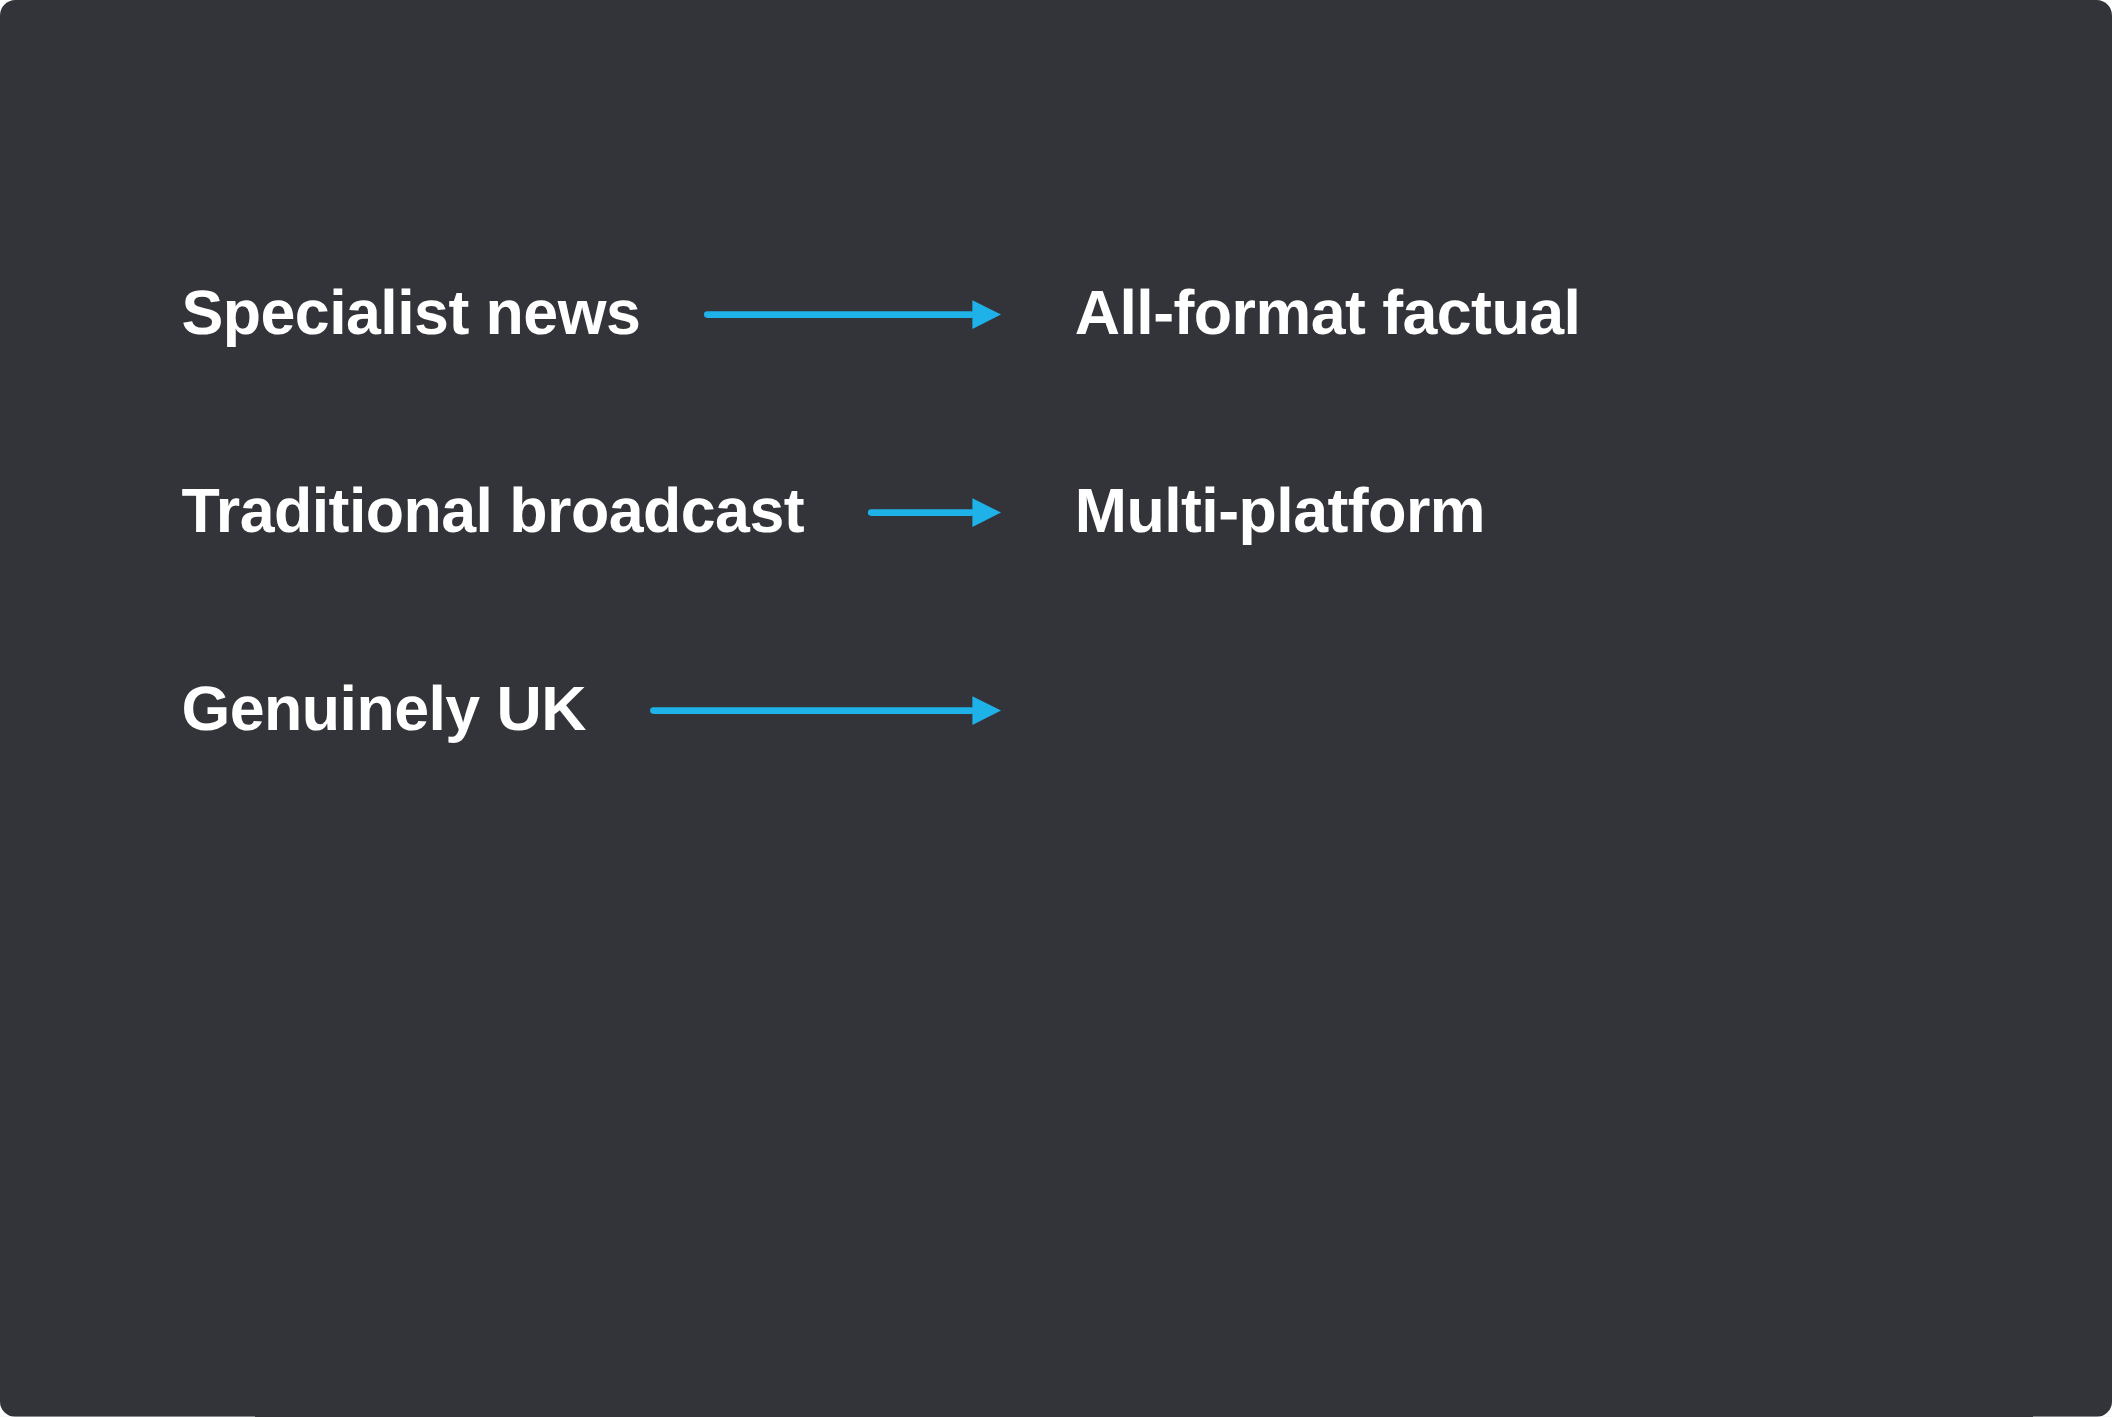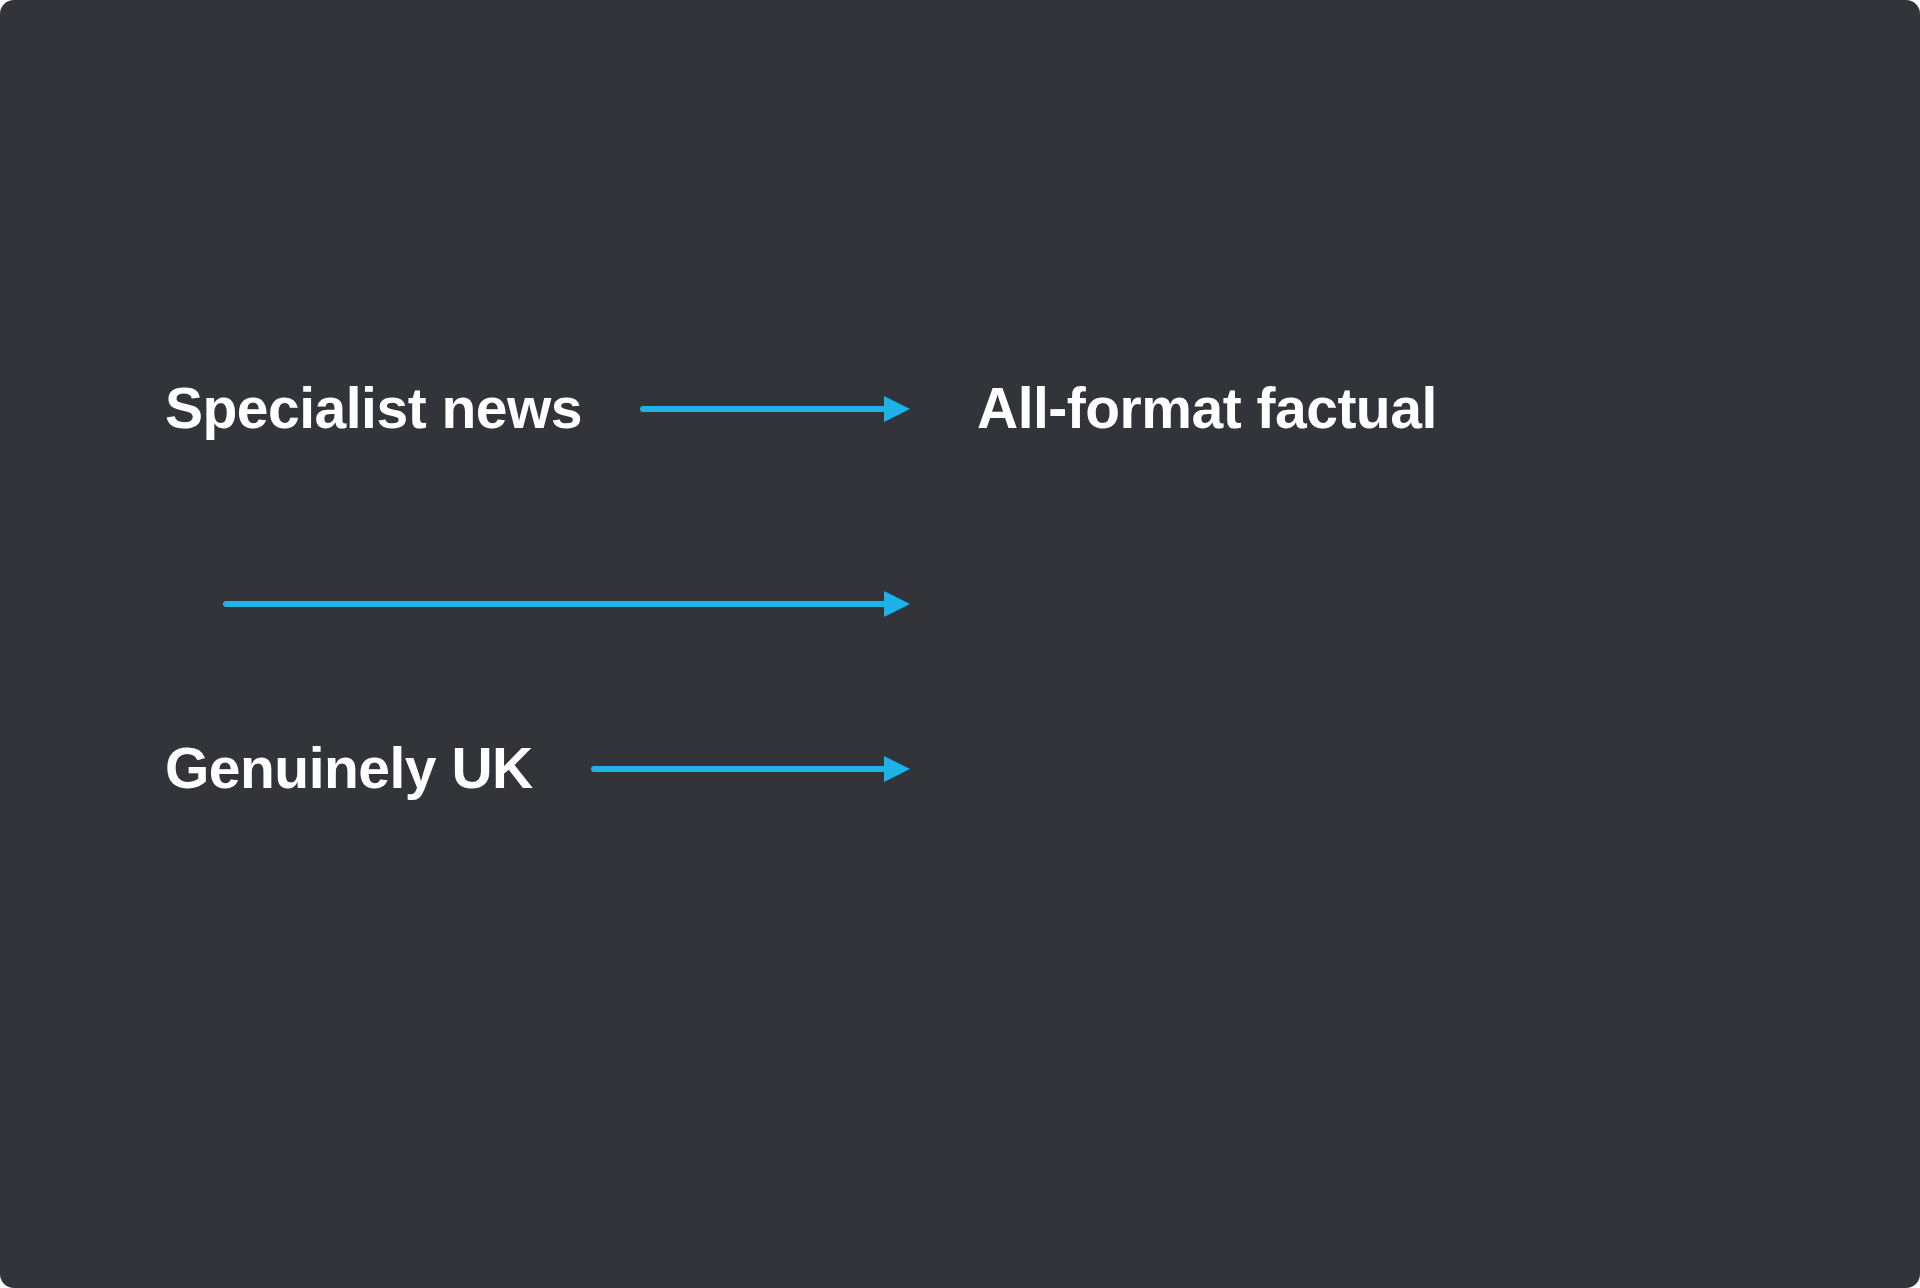--- a/index.html
+++ b/index.html
@@ -21,21 +21,21 @@
 
   .rows {
     position: absolute;
     top: 257px;
     left: 0;
     width: 100%;
   }
 
   .transformation-row {
     display: flex;
-    align-items: flex-end;
+    align-items: flex-start;
     height: 180px;
     padding-left: 165px;
     padding-right: 87px;
     box-sizing: border-box;
   }
 
   
   .left-zone {
     display: flex;
     align-items: center;
@@ -93,25 +93,27 @@
         <span class="arrow">
           <span class="shaft"></span>
           <span class="head"></span>
         </span>
       </div>
       <span class="label to-label">All-format factual</span>
     </div>
 
     <div class="transformation-row">
       <div class="left-zone">
+        <span class="label">Traditional broadcast</span>
         <span class="arrow">
           <span class="shaft"></span>
           <span class="head"></span>
         </span>
       </div>
+      <span class="label to-label">Multi-platform</span>
     </div>
 
     <div class="transformation-row">
       <div class="left-zone">
         <span class="label">Genuinely UK</span>
         <span class="arrow">
           <span class="shaft"></span>
           <span class="head"></span>
         </span>
       </div>

